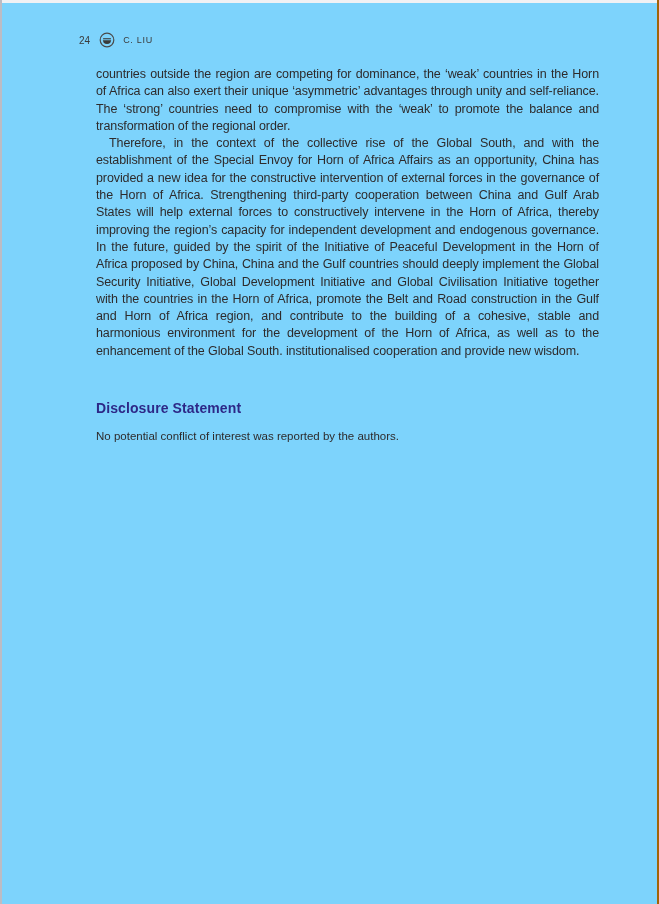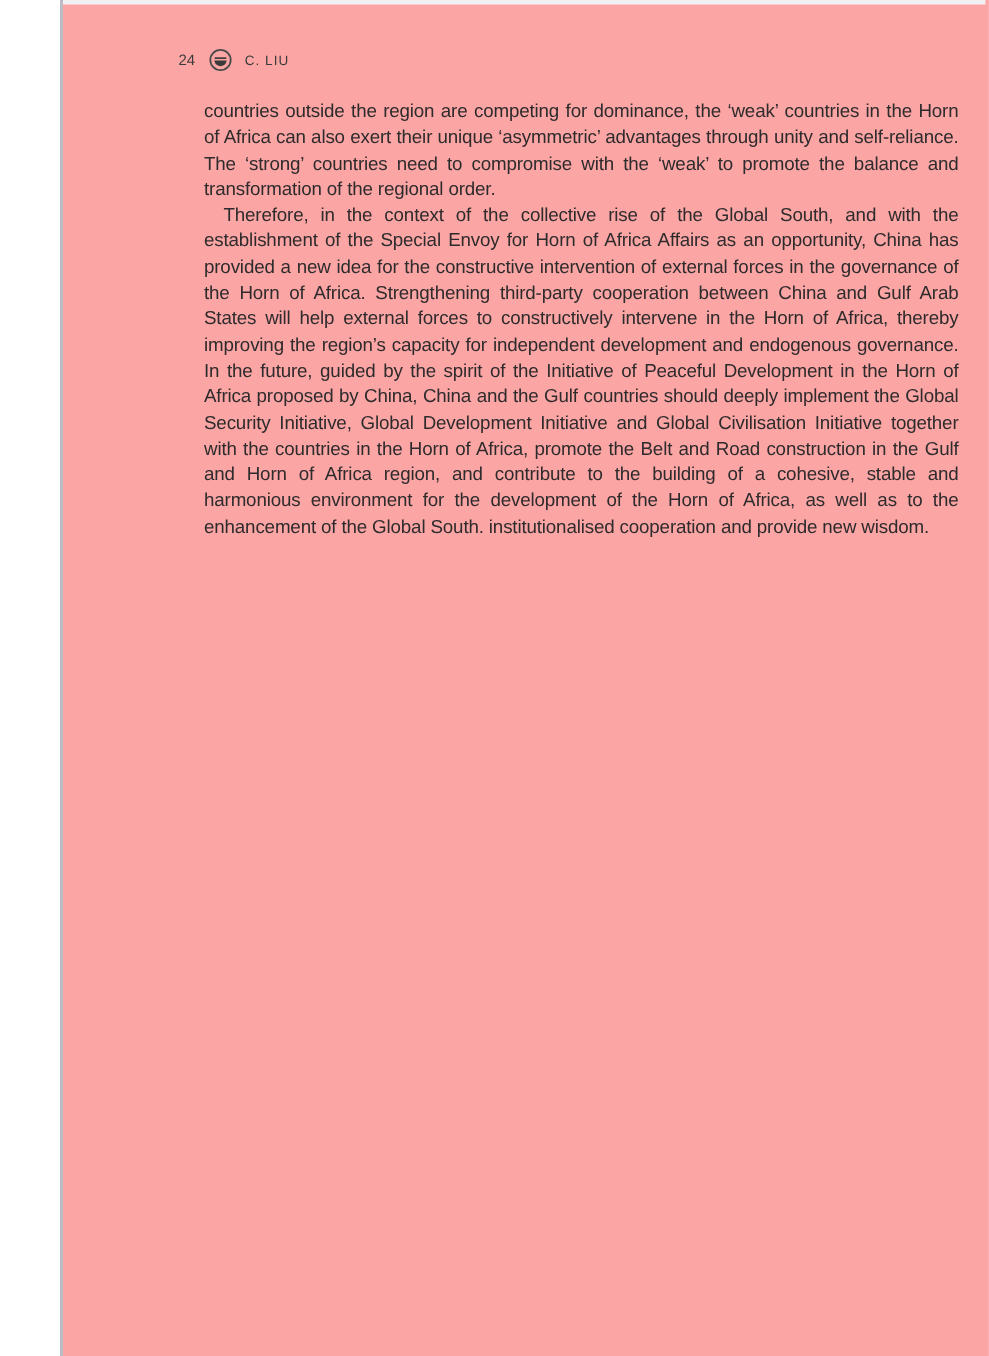--- a/index.html
+++ b/index.html
@@ -6,24 +6,23 @@
   body {
     width: 659px; height: 904px;
     background: #ffffff;
     font-family: "Liberation Sans", sans-serif;
     position: relative;
     overflow: hidden;
   }
   .page-frame {
     position: absolute; inset: 0;
     box-sizing: border-box;
-    background: #fca5a5;
+    background: #7dd3fc;
     border-left: 2px solid #bcbcc4;
-    border-right: 2px solid #fca5a5;
-    margin-left: 40px;
+    border-right: 2px solid #a16207;
   }
   .top-strip {
     height: 3px;
     background: #f1f1f4;
   }
   .running-header {
     position: absolute;
     left: 77px; top: 32px;
     display: flex;
     align-items: center;
@@ -69,14 +68,16 @@
         <rect x="4.1" y="6.2" width="7.8" height="1.1" fill="#3a3a3a"></rect>
         <path d="M3.8 8.3 h8.4 l-0.9 2.4 a4.6 4.6 0 0 1 -6.6 0 z" fill="#3a3a3a"></path>
       </svg>
     </span>
     <span class="running-head">C. LIU</span>
   </header>
 
   <main class="content">
     <p class="para">countries outside the region are competing for dominance, the ‘weak’ countries in the Horn of Africa can also exert their unique ‘asymmetric’ advantages through unity and self-reliance. The ‘strong’ countries need to compromise with the ‘weak’ to promote the balance and transformation of the regional order.</p>
     <p class="para indent">Therefore, in the context of the collective rise of the Global South, and with the establishment of the Special Envoy for Horn of Africa Affairs as an opportunity, China has provided a new idea for the constructive intervention of external forces in the governance of the Horn of Africa. Strengthening third-party cooperation between China and Gulf Arab States will help external forces to constructively intervene in the Horn of Africa, thereby improving the region’s capacity for independent development and endogenous governance. In the future, guided by the spirit of the Initiative of Peaceful Development in the Horn of Africa proposed by China, China and the Gulf countries should deeply implement the Global Security Initiative, Global Development Initiative and Global Civilisation Initiative together with the countries in the Horn of Africa, promote the Belt and Road construction in the Gulf and Horn of Africa region, and contribute to the building of a cohesive, stable and harmonious environment for the development of the Horn of Africa, as well as to the enhancement of the Global South. institutionalised cooperation and provide new wisdom.</p>
+    <h2 class="section-heading" id="disclosure-heading" style="color: rgb(45, 40, 135);">Disclosure Statement</h2>
+    <p class="disclosure">No potential conflict of interest was reported by the authors.</p>
   </main>
 </div>
 
 </body></html>

